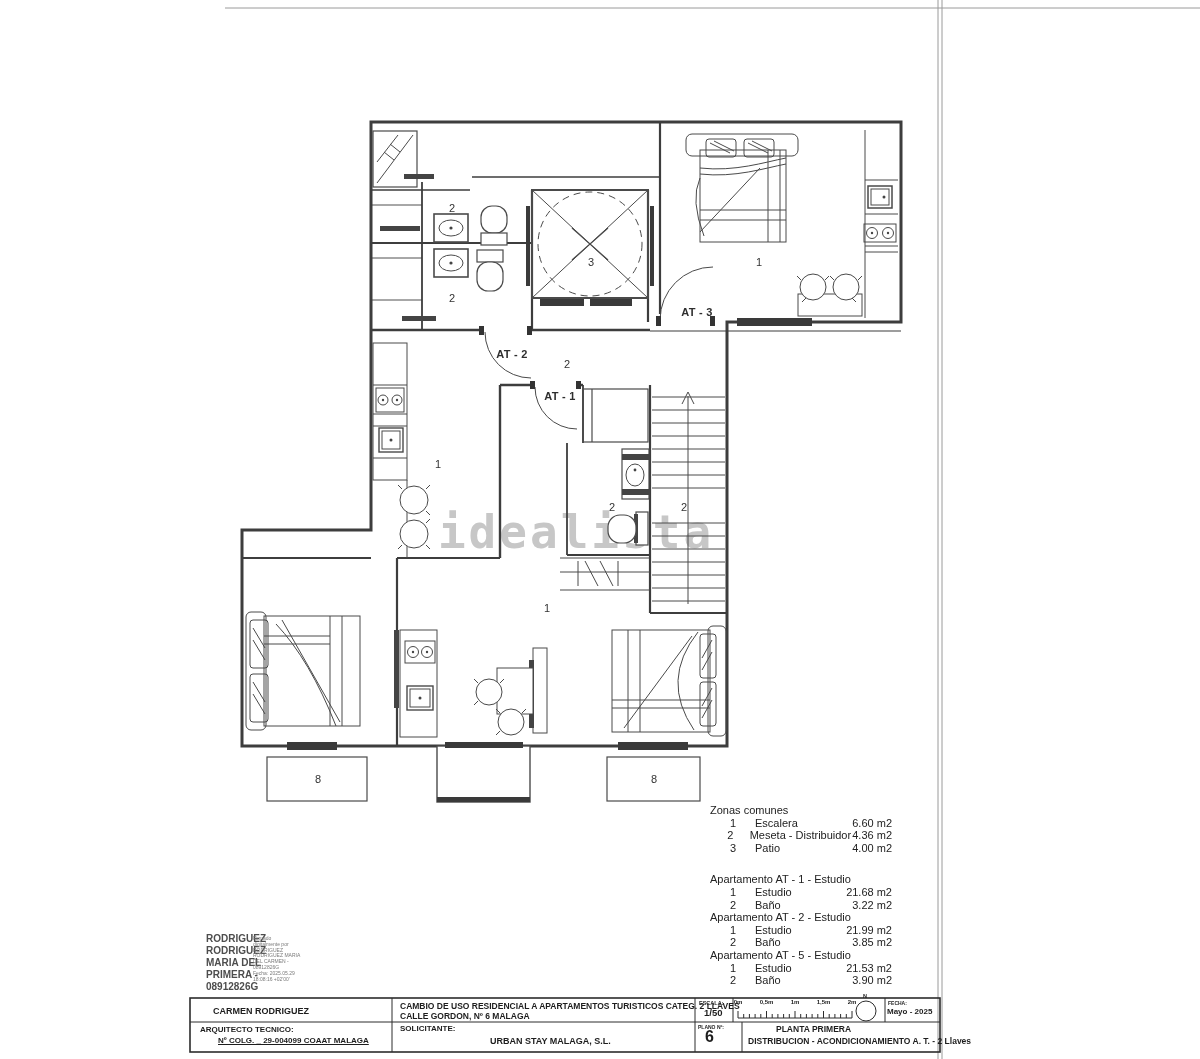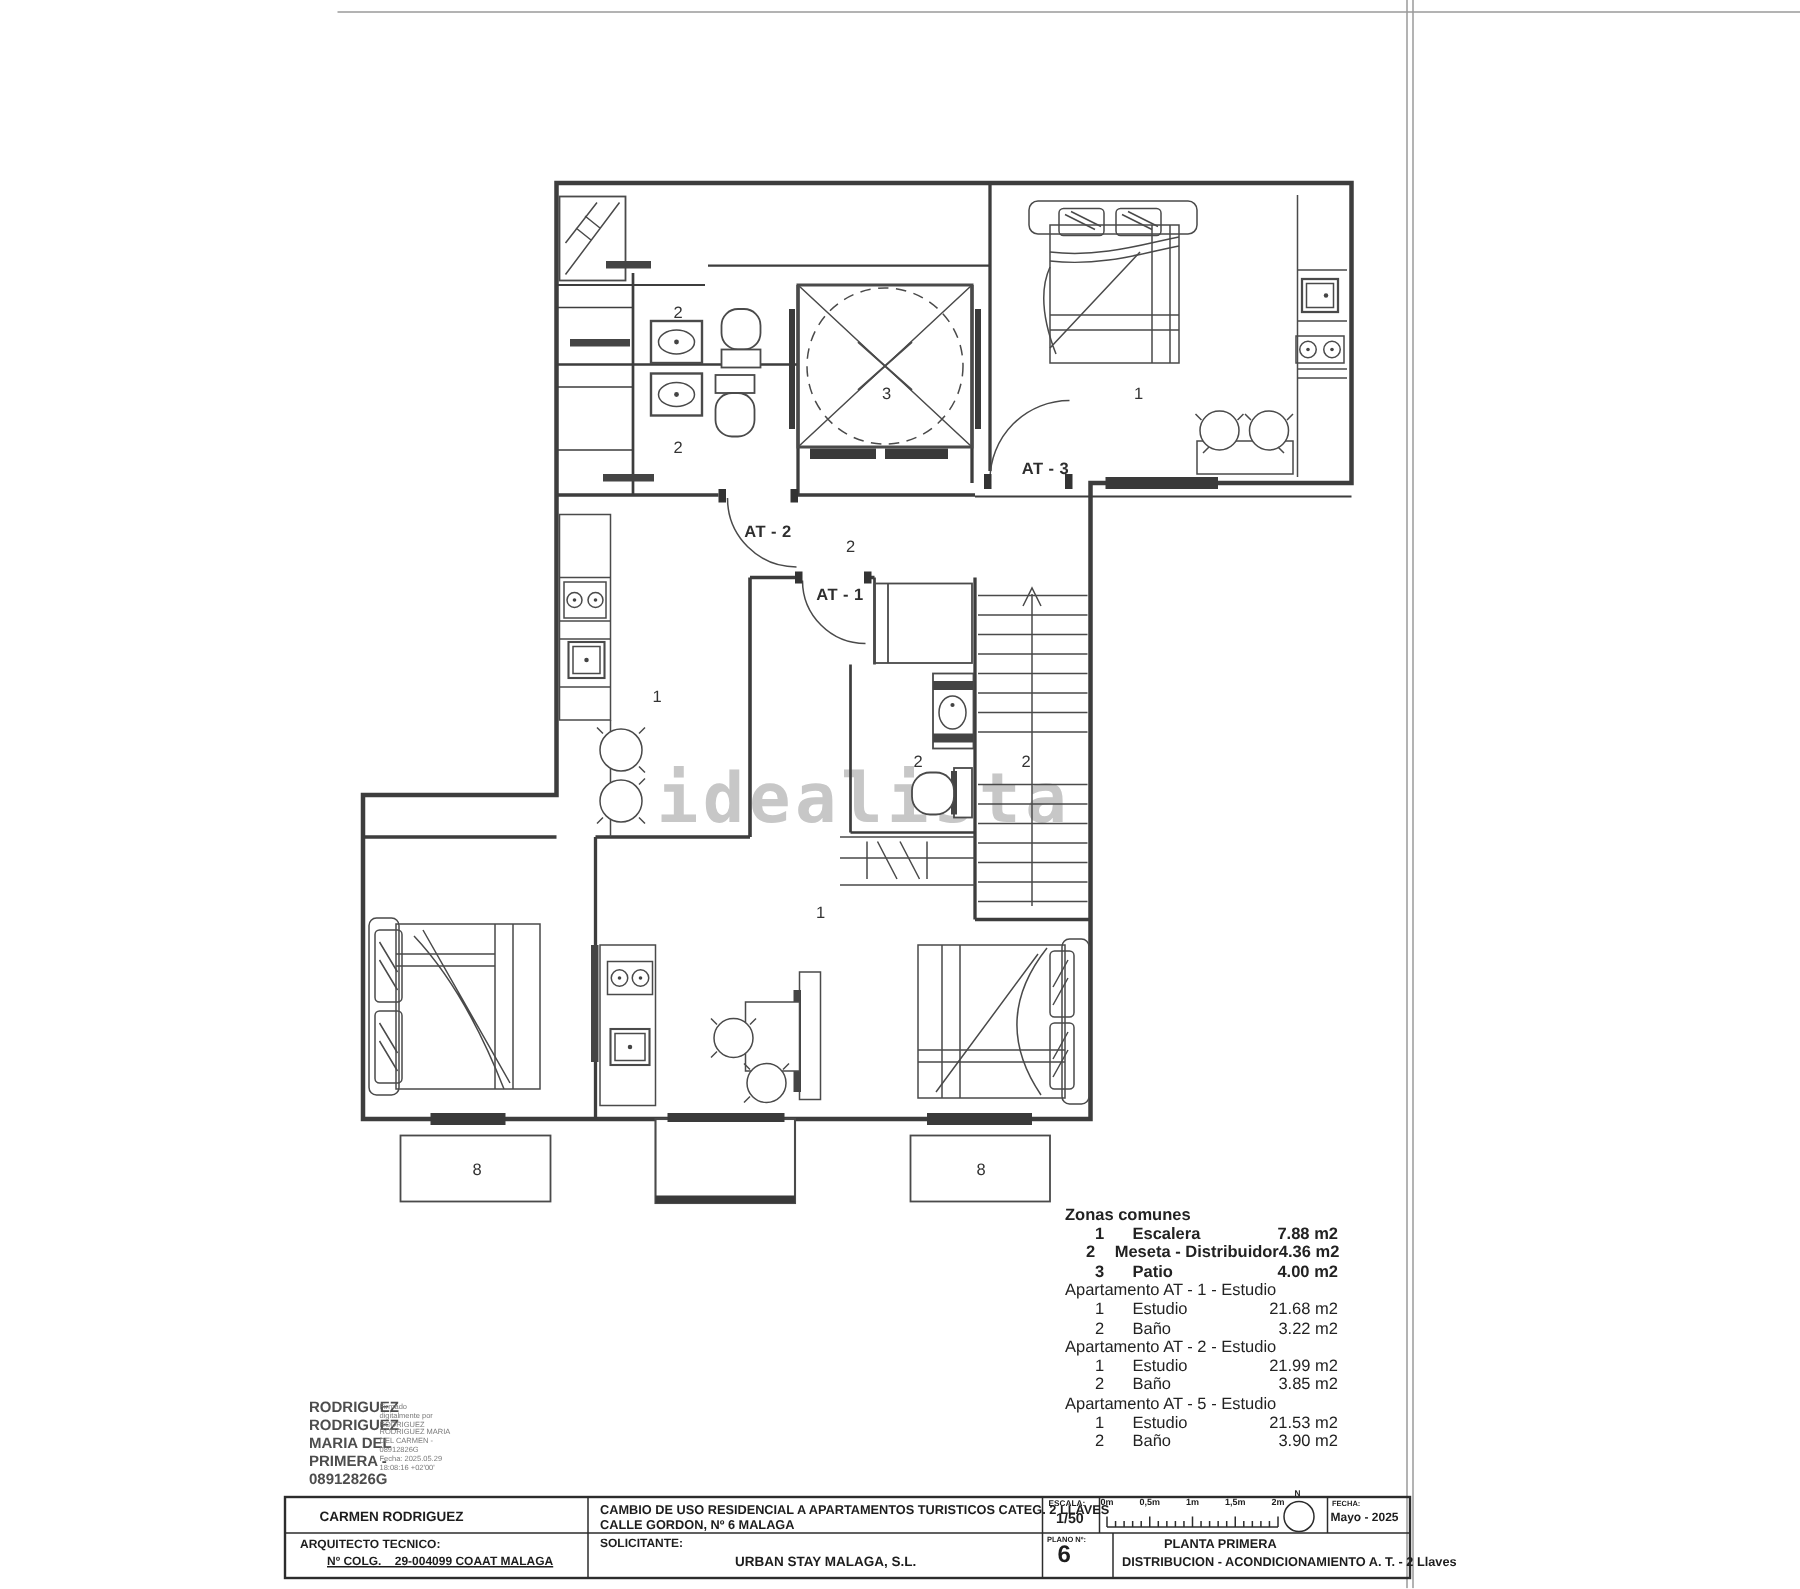--- a/index.html
+++ b/index.html
@@ -5,21 +5,21 @@
   html,body{margin:0;padding:0;background:#fff;}
   .sheet{position:relative;width:1200px;height:1059px;background:#fff;overflow:hidden;
          font-family:"Liberation Sans",sans-serif;}
   svg{position:absolute;left:0;top:0;}
   .plan-label{font-family:"Liberation Sans",sans-serif;font-size:11px;fill:#333;}
   .at-label{font-weight:bold;letter-spacing:.3px;fill:#2e2e2e;}
   .wm{font-family:"DejaVu Sans Mono",monospace;font-weight:bold;fill:#c7c7c7;letter-spacing:3px;}
 
   
   .schedule{position:absolute;left:710px;top:804px;width:182px;font-size:11px;line-height:12.6px;color:#222;}
-  .sched-block.gap{font-weight:bold;}
+  .sched-block.gap{margin-bottom:19px;}
   .sched-title{white-space:nowrap;}
   .sched-row{display:flex;}
   .sr-num{width:18px;margin-left:14px;text-align:center;}
   .sr-name{flex:1;margin-left:13px;white-space:nowrap;}
   .sr-val{width:58px;text-align:right;white-space:nowrap;}
 
   
   .sig-big{position:absolute;left:206px;top:933px;font-weight:bold;font-size:10px;line-height:12px;color:#4d4d4d;}
   .sig-small{position:absolute;left:253px;top:936px;font-size:5px;line-height:5.8px;color:#7a7a7a;width:62px;}
 
@@ -323,21 +323,21 @@
   </g>
   <circle cx="866" cy="1011" r="10" fill="none" stroke="#2c2c2c" stroke-width="1"></circle>
 </svg>
 
 <div id="schedule" class="schedule">
       <div class="sched-block gap">
         <div class="sched-title">Zonas comunes</div>
         <div class="sched-row">
           <span class="sr-num">1</span>
           <span class="sr-name">Escalera</span>
-          <span class="sr-val">7.88 m2</span>
+          <span class="sr-val">6.60 m2</span>
         </div>
         <div class="sched-row">
           <span class="sr-num">2</span>
           <span class="sr-name">Meseta - Distribuidor</span>
           <span class="sr-val">4.36 m2</span>
         </div>
         <div class="sched-row">
           <span class="sr-num">3</span>
           <span class="sr-name">Patio</span>
           <span class="sr-val">4.00 m2</span>

